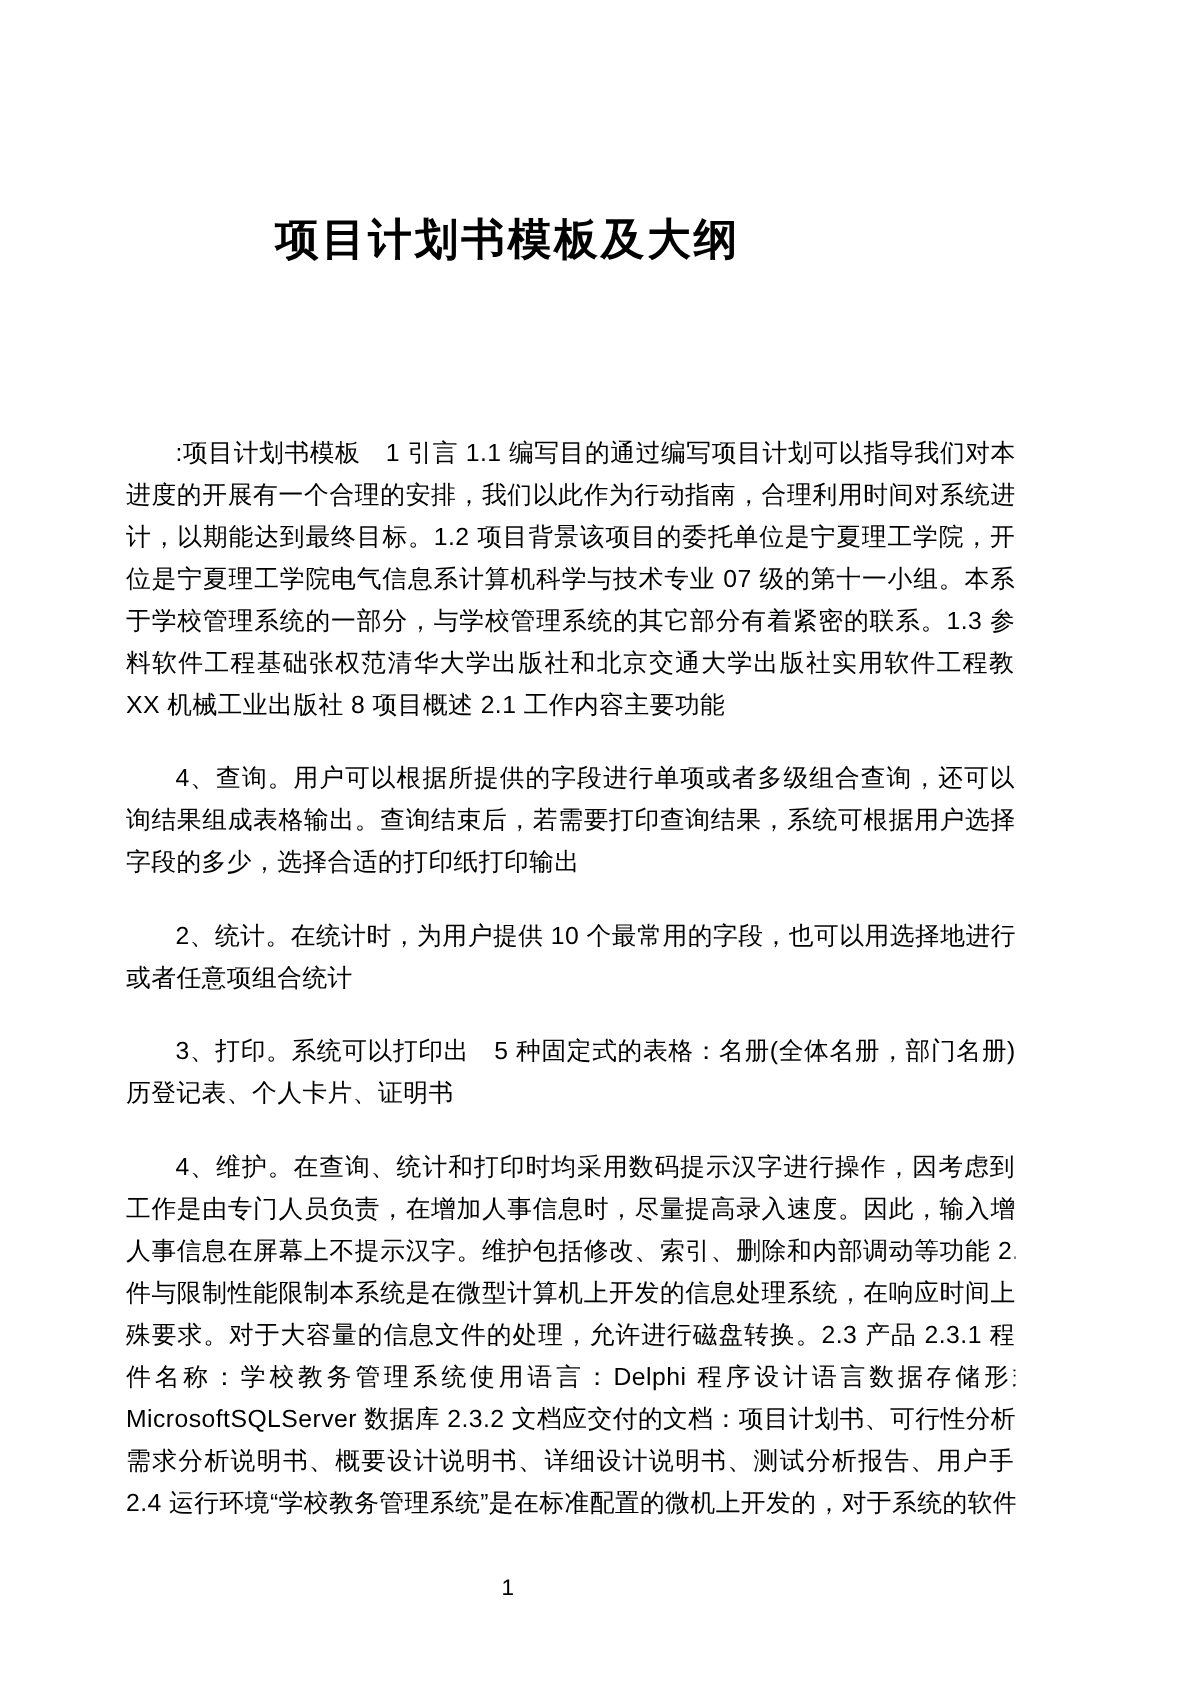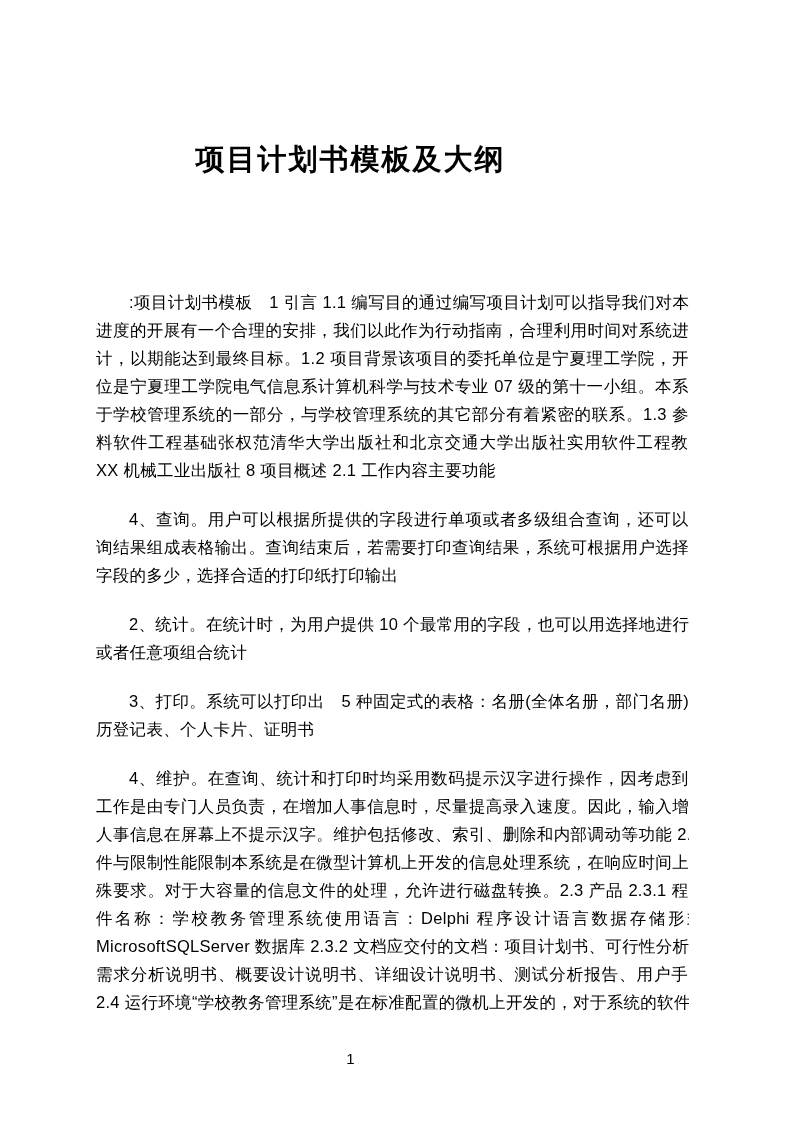--- a/index.html
+++ b/index.html
@@ -8,21 +8,20 @@
     background: #ffffff;
   }
   .page {
     position: relative;
     width: 677px;
     height: 1122px;
     background: #ffffff;
     color: #000000;
     font-family: "Liberation Sans", sans-serif;
     overflow: hidden;
-    margin-left: 12px;
   }
   .doc-title {
     position: absolute;
     top: 140px;
     left: 0;
     width: 100%;
     margin: 0;
     text-align: center;
     font-size: 29px;
     font-weight: bold;

